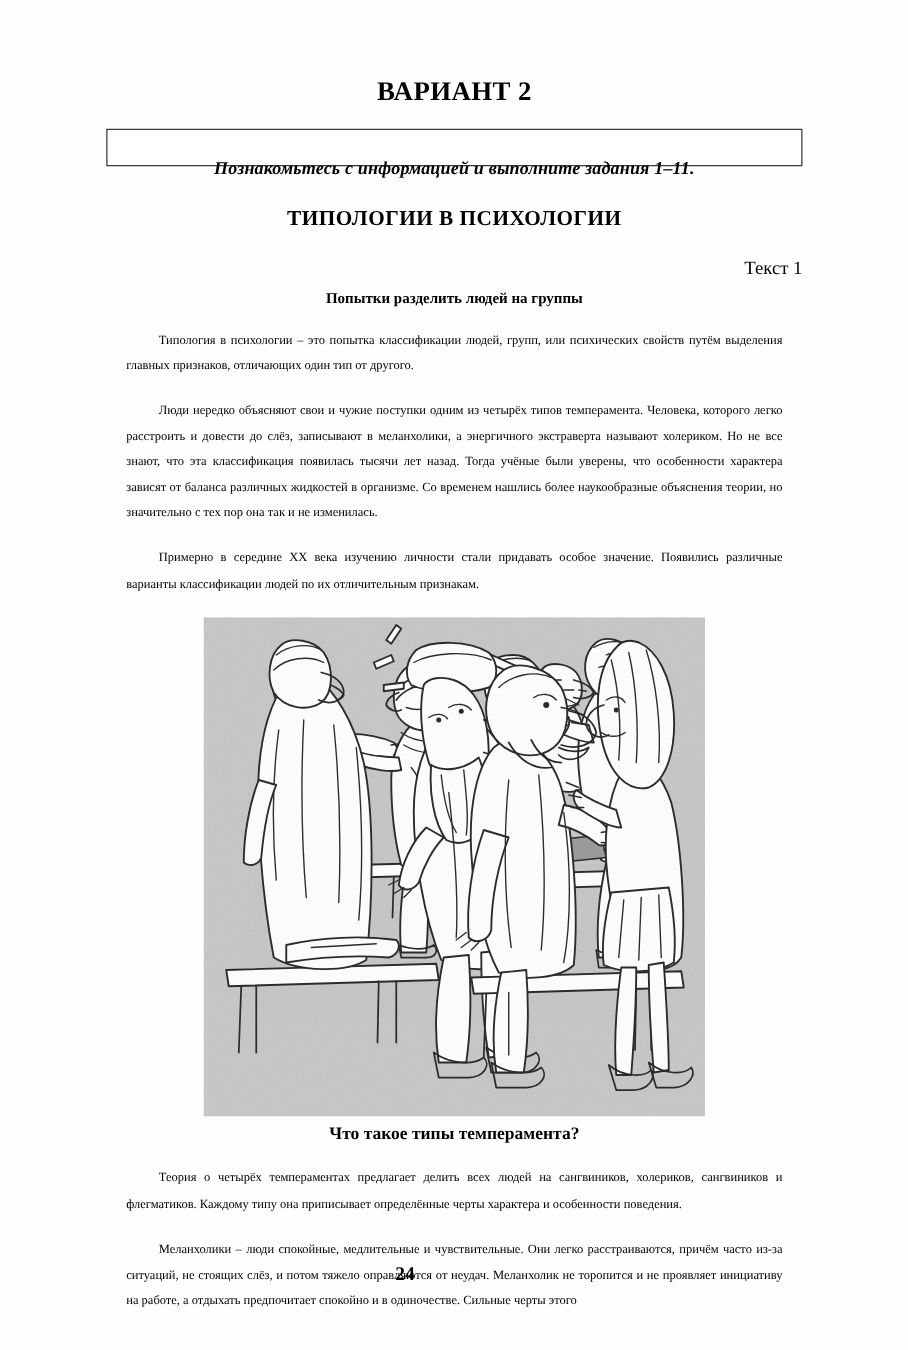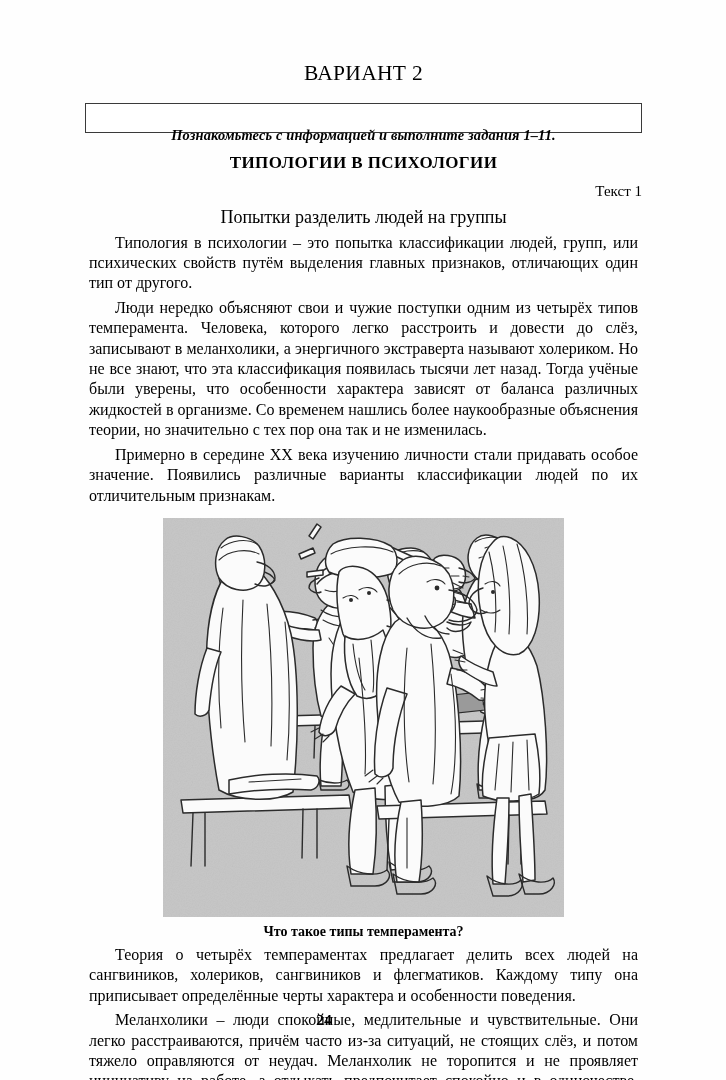--- a/index.html
+++ b/index.html
@@ -25,21 +25,21 @@
   .content {
     position: absolute;
     left: 85px;
     top: 0;
     width: 557px;
   }
 
   
   .variant-title {
     text-align: center;
-    font-weight: normal;
+    font-weight: bold;
     font-size: 21.5px;
     letter-spacing: 0.3px;
     margin: 0;
     padding-top: 62px;
     line-height: 1.1;
   }
 
   
   .instruction-box {
     margin-top: 17px;
@@ -57,44 +57,44 @@
     letter-spacing: 0.15px;
     white-space: nowrap;
     margin-top: 36px;
   }
 
   
   .doc-title {
     text-align: center;
     font-weight: bold;
     font-size: 17px;
-    margin: 4px;
+    margin: 16px;
     padding-top: 16px;
     letter-spacing: 0.4px;
   }
   .text-label {
     text-align: right;
     font-weight: normal;
     font-size: 15px;
     margin: 0;
     padding-top: 6px;
   }
 
   
   .subhead {
     text-align: center;
-    font-weight: normal;
-    font-size: 18px;
+    font-weight: bold;
+    font-size: 12px;
     margin: 0;
     padding-top: 7px;
     padding-bottom: 1px;
   }
   p.body-par {
-    margin: 4px;
-    font-size: 16px;
+    margin: 16px;
+    font-size: 10px;
     line-height: 20.4px;
     text-align: justify;
     text-indent: 26px;
     text-justify: inter-word;
     hyphens: manual;
   }
 
   
   .illustration {
     margin: 12px auto 0 auto;

